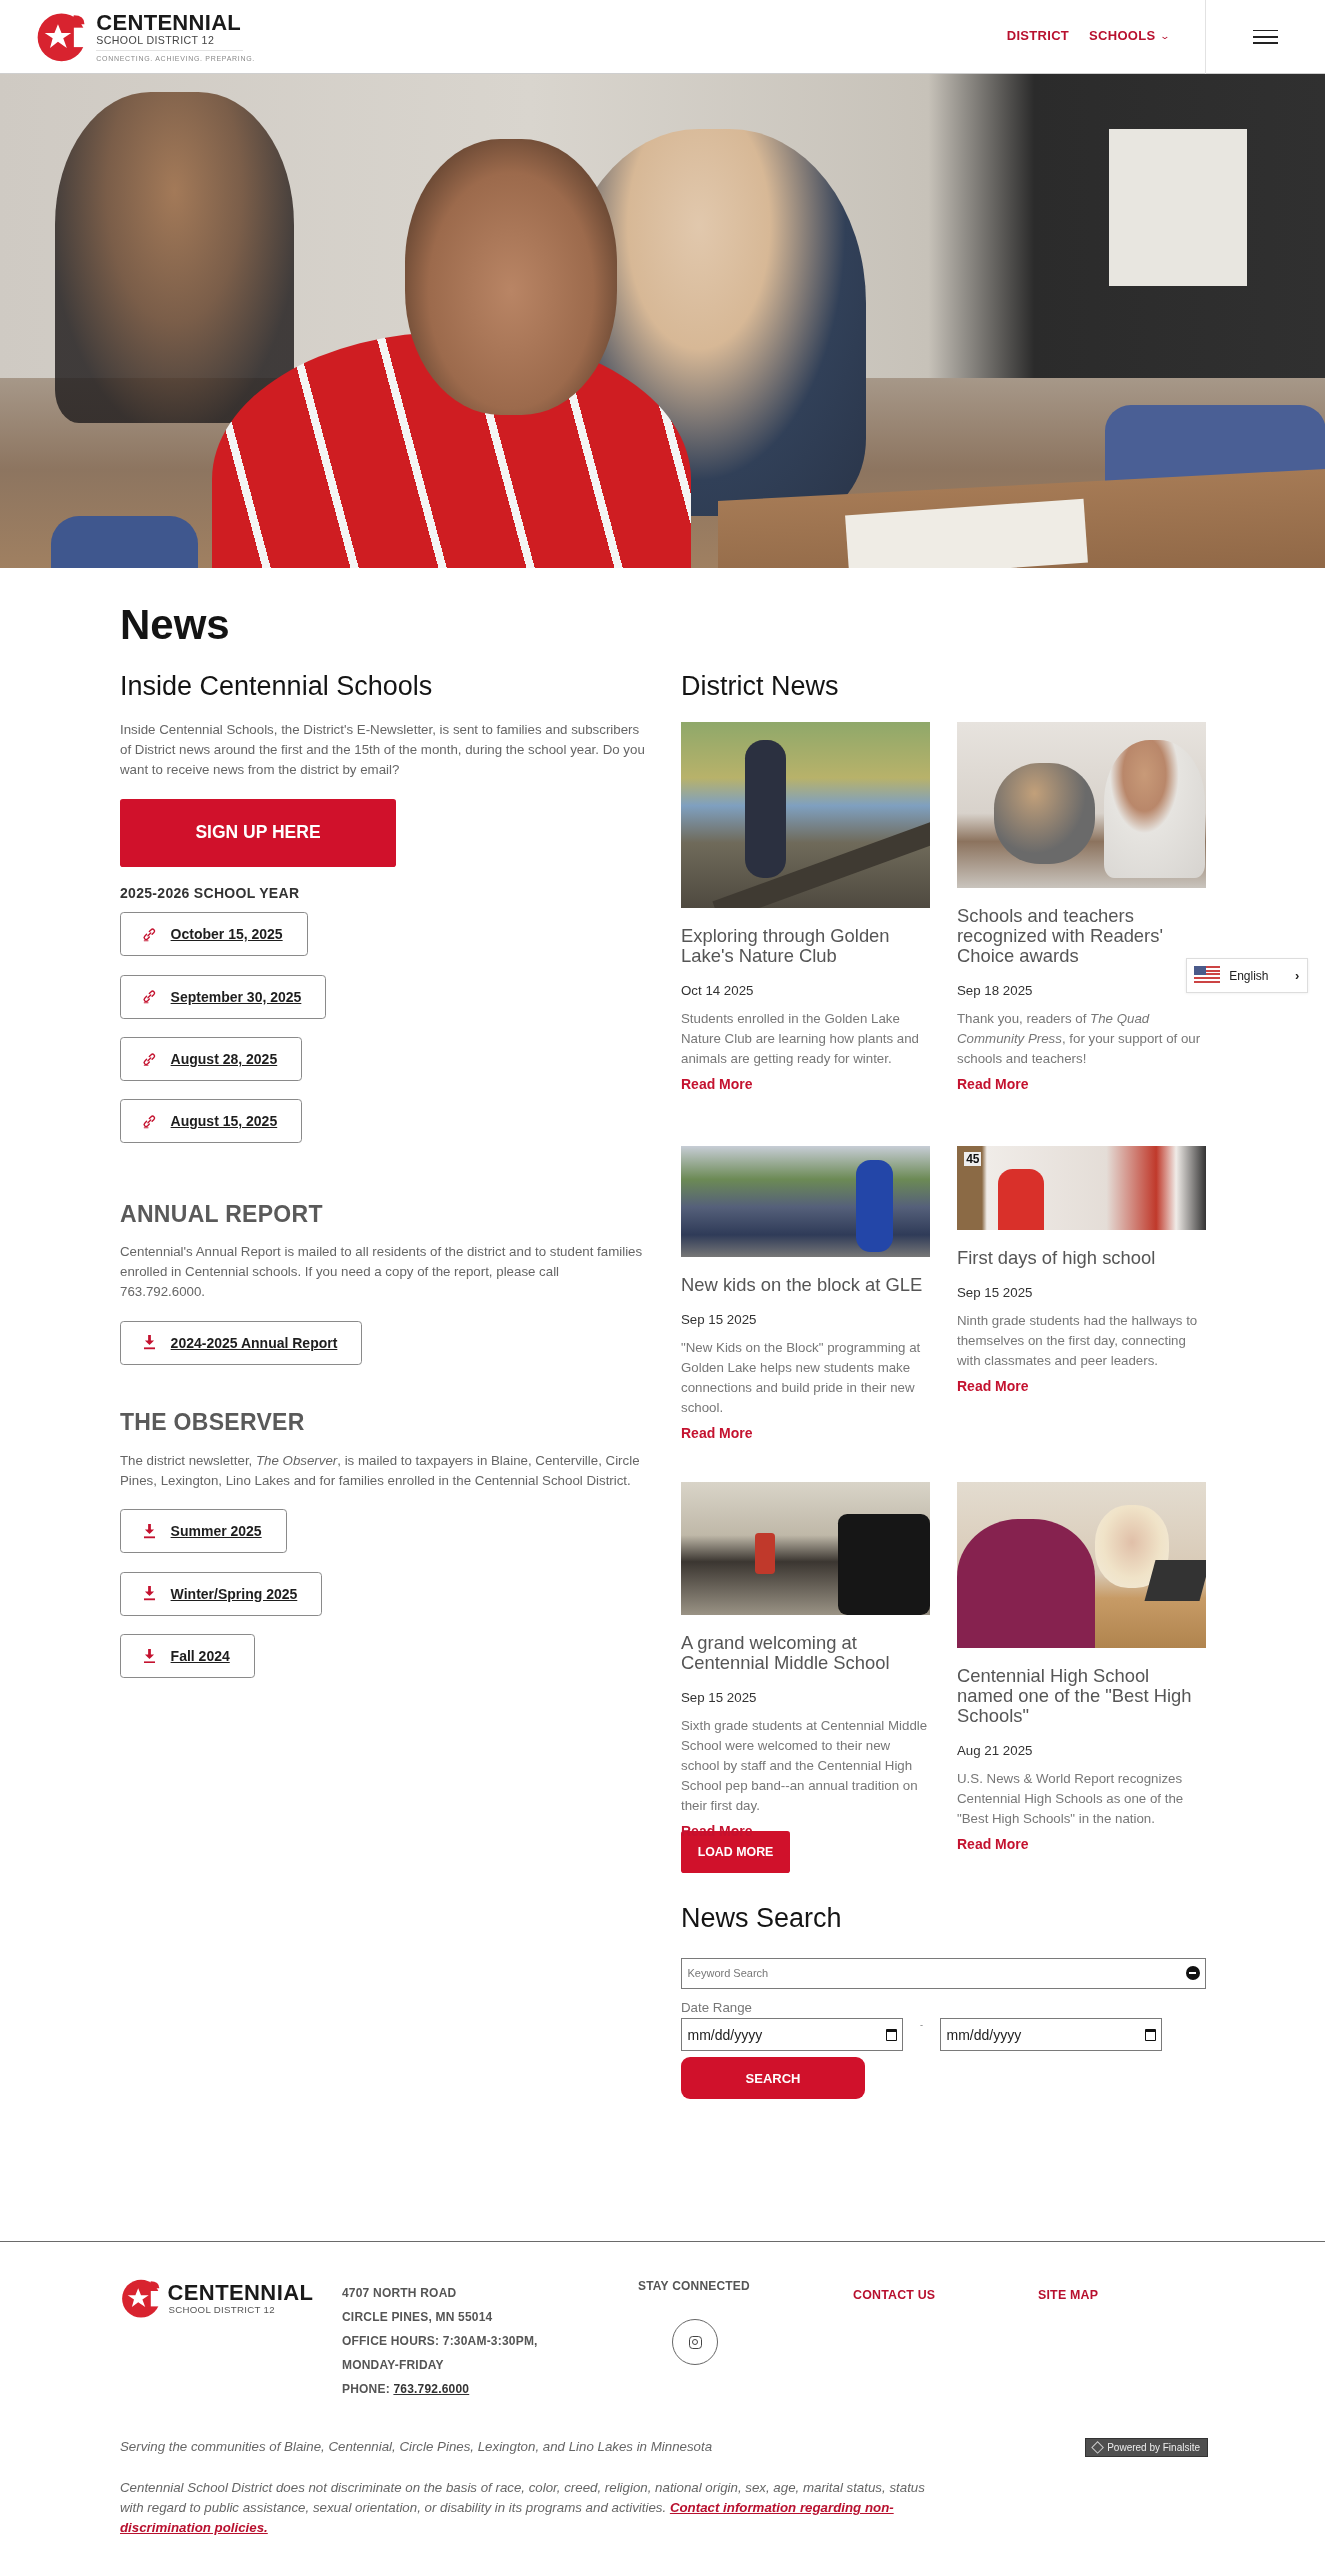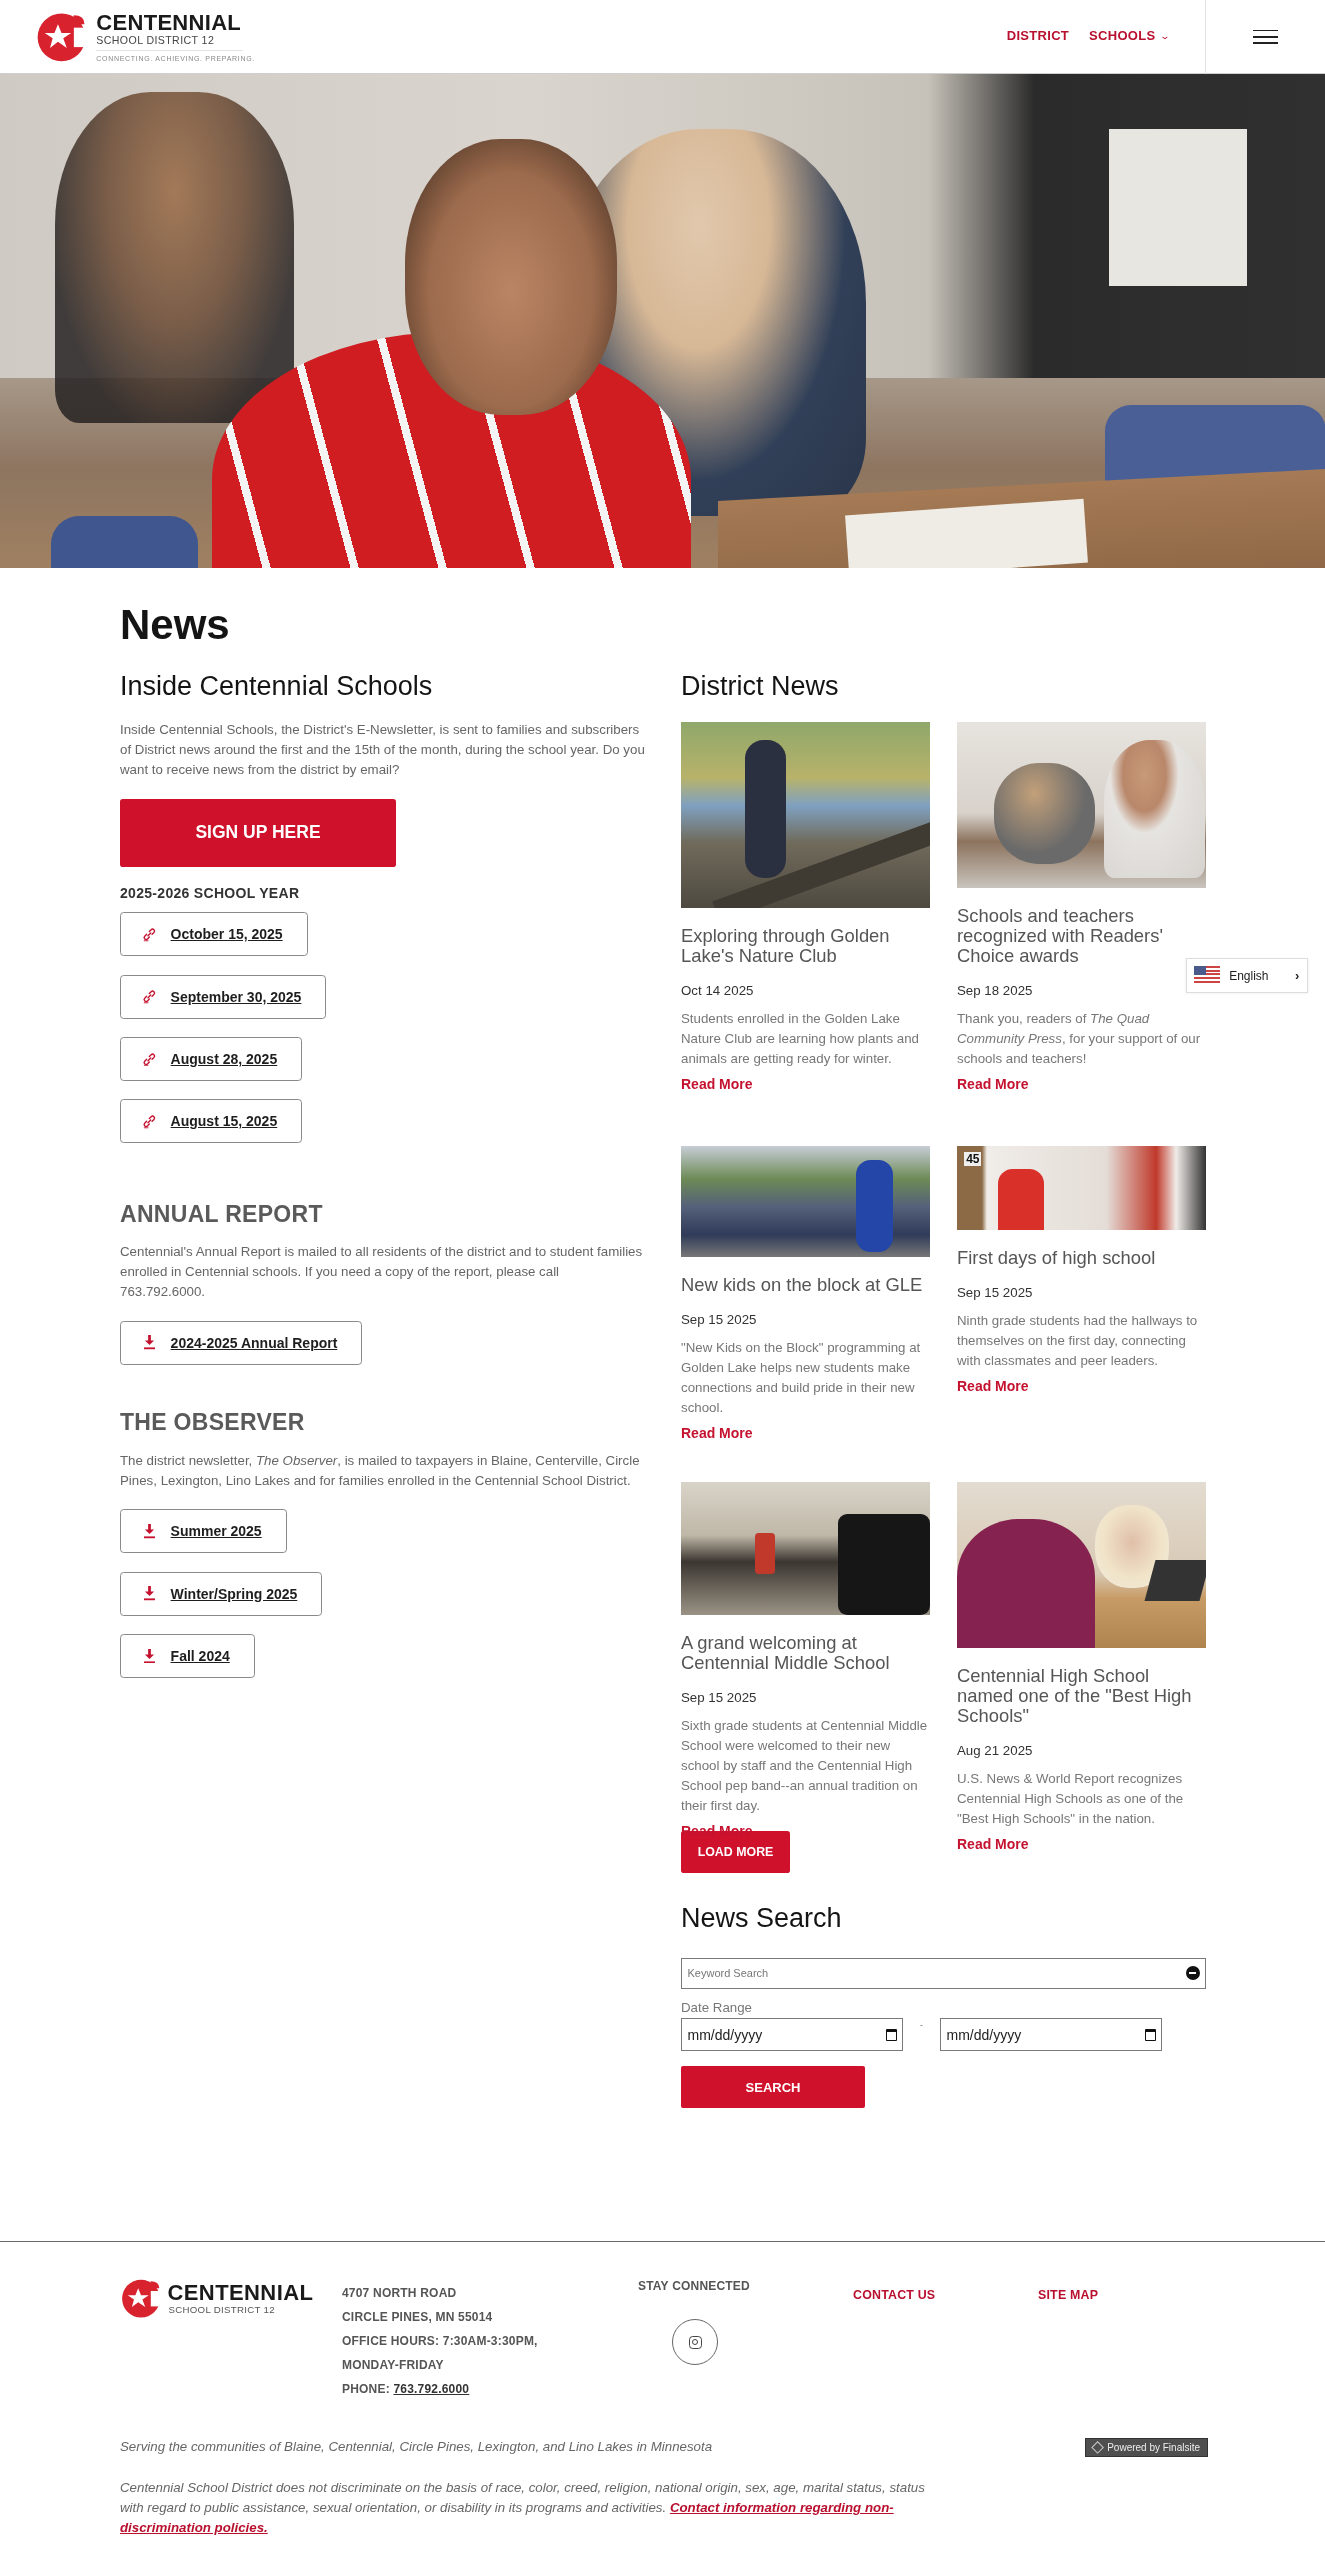--- a/index.html
+++ b/index.html
@@ -66,21 +66,21 @@
   .kw-field { margin-top: 24px; width: 525px; height: 31px; border: 0.9px solid #7a7a7a; display: flex; align-items: center; padding: 0 5.5px; }
   .kw-field input { flex: 1; border: none; outline: none; font-size: 11px; font-family: inherit; color: #333; }
   .kw-field input::placeholder { color: #777; }
   .clear-ico { width: 14px; height: 14px; border-radius: 50%; background: #111; position: relative; }
   .clear-ico::after { content: ""; position: absolute; left: 3.7px; top: 6px; width: 6.4px; height: 1.8px; background: #fff; }
   .date-label { font-size: 13.3px; color: #777; margin-top: 11px; }
   .date-row { display: flex; align-items: flex-start; gap: 12px; margin-top: 3.7px; }
   .date-in { width: 222px; height: 33px; border: 0.9px solid #7a7a7a; display: flex; align-items: center; justify-content: space-between; padding: 0 5.5px; font-size: 14px; color: #222; }
   .date-dash { width: 13px; text-align: center; font-size: 9.2px; color: #777; line-height: 14.7px; }
   .cal-ico { width: 11px; height: 12px; border: 1.8px solid #111; border-top-width: 3.7px; border-radius: 0.9px; }
-  .search-btn { display: block; margin-top: 15px; width: 184px; height: 42px; background: #d0112b; color: #fff; border: none; border-radius: 2px; font-weight: 700; font-size: 13px; cursor: pointer; font-family: inherit; }
+  .search-btn { display: block; margin-top: 6px; width: 184px; height: 42px; background: #d0112b; color: #fff; border: none; border-radius: 9px; font-weight: 700; font-size: 13px; cursor: pointer; font-family: inherit; }
 
   
   .translate { position: absolute; right: 18.4px; top: 958px; width: 122px; height: 35px; border: 0.9px solid #ddd; background: #fff; display: flex; align-items: center; padding: 0 7.4px; gap: 9.2px; box-shadow: 0 0.9px 2.8px rgba(0,0,0,.08); cursor: pointer; }
   .flag { width: 26px; height: 18.4px; background: repeating-linear-gradient(180deg, #c44 0 1.8px, #fff 1.8px 3.7px); position: relative; }
   .flag::before { content: ""; position: absolute; left: 0; top: 0; width: 12px; height: 9.2px; background: #4a5a8a; }
   .translate .lang { font-size: 12px; color: #222; }
   .translate .arrow { margin-left: auto; font-size: 13px; color: #222; font-weight: 700; }
 
   
   .footer { border-top: 1.8px solid #6a6a6a; position: relative; height: 331px; }

